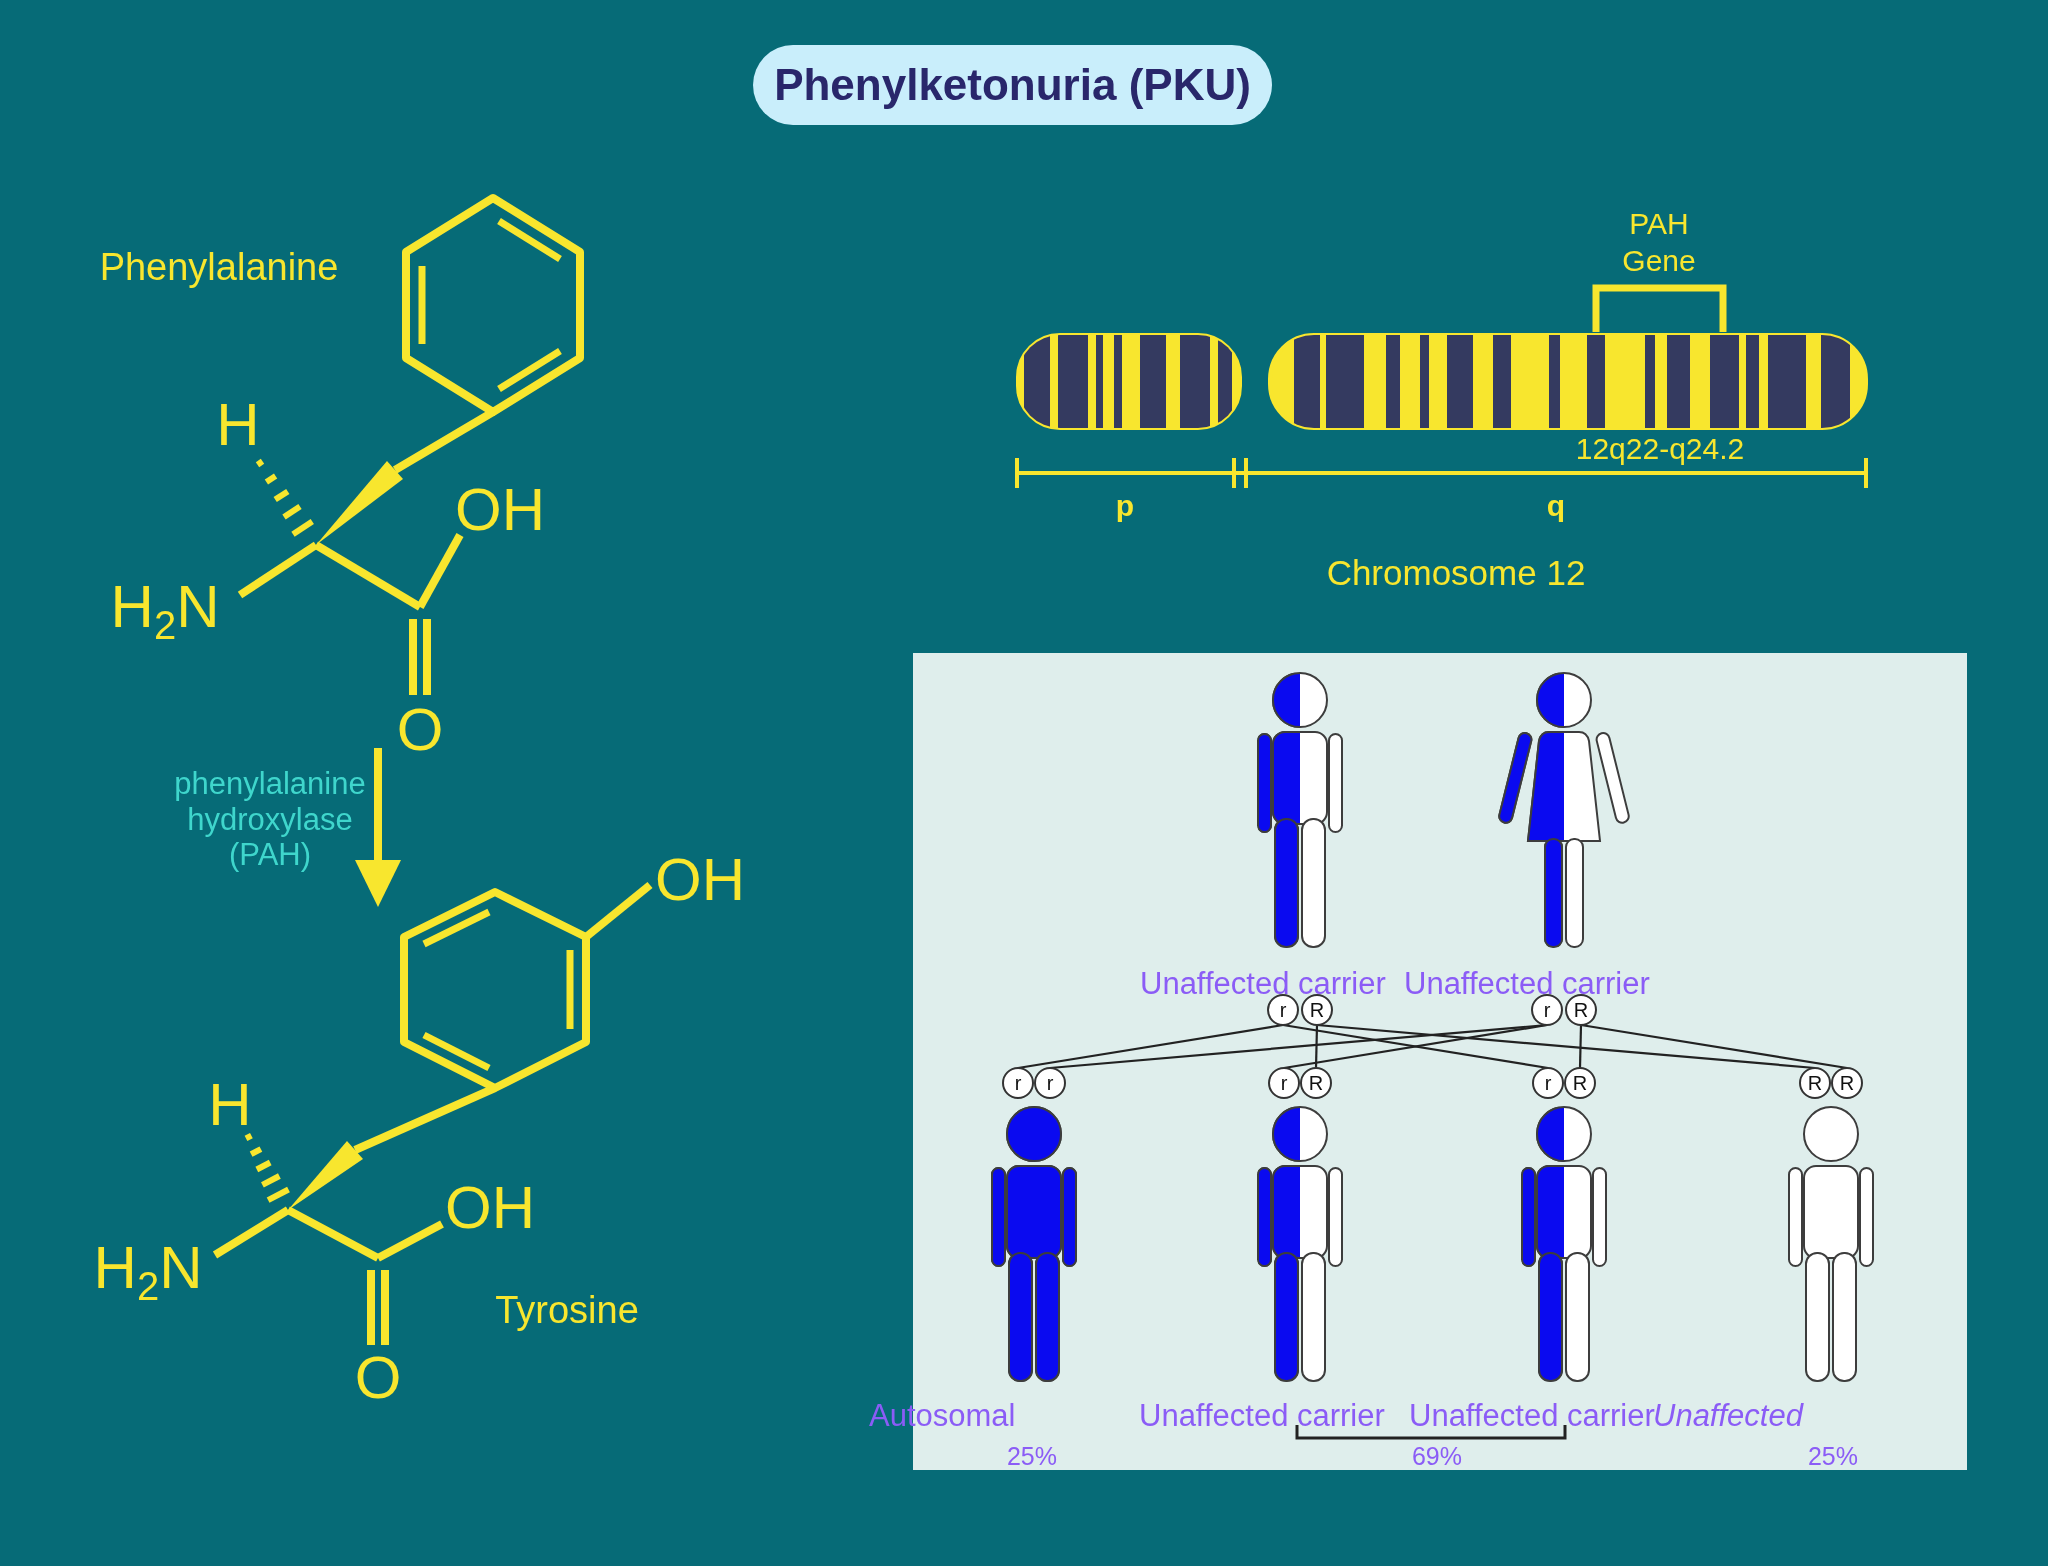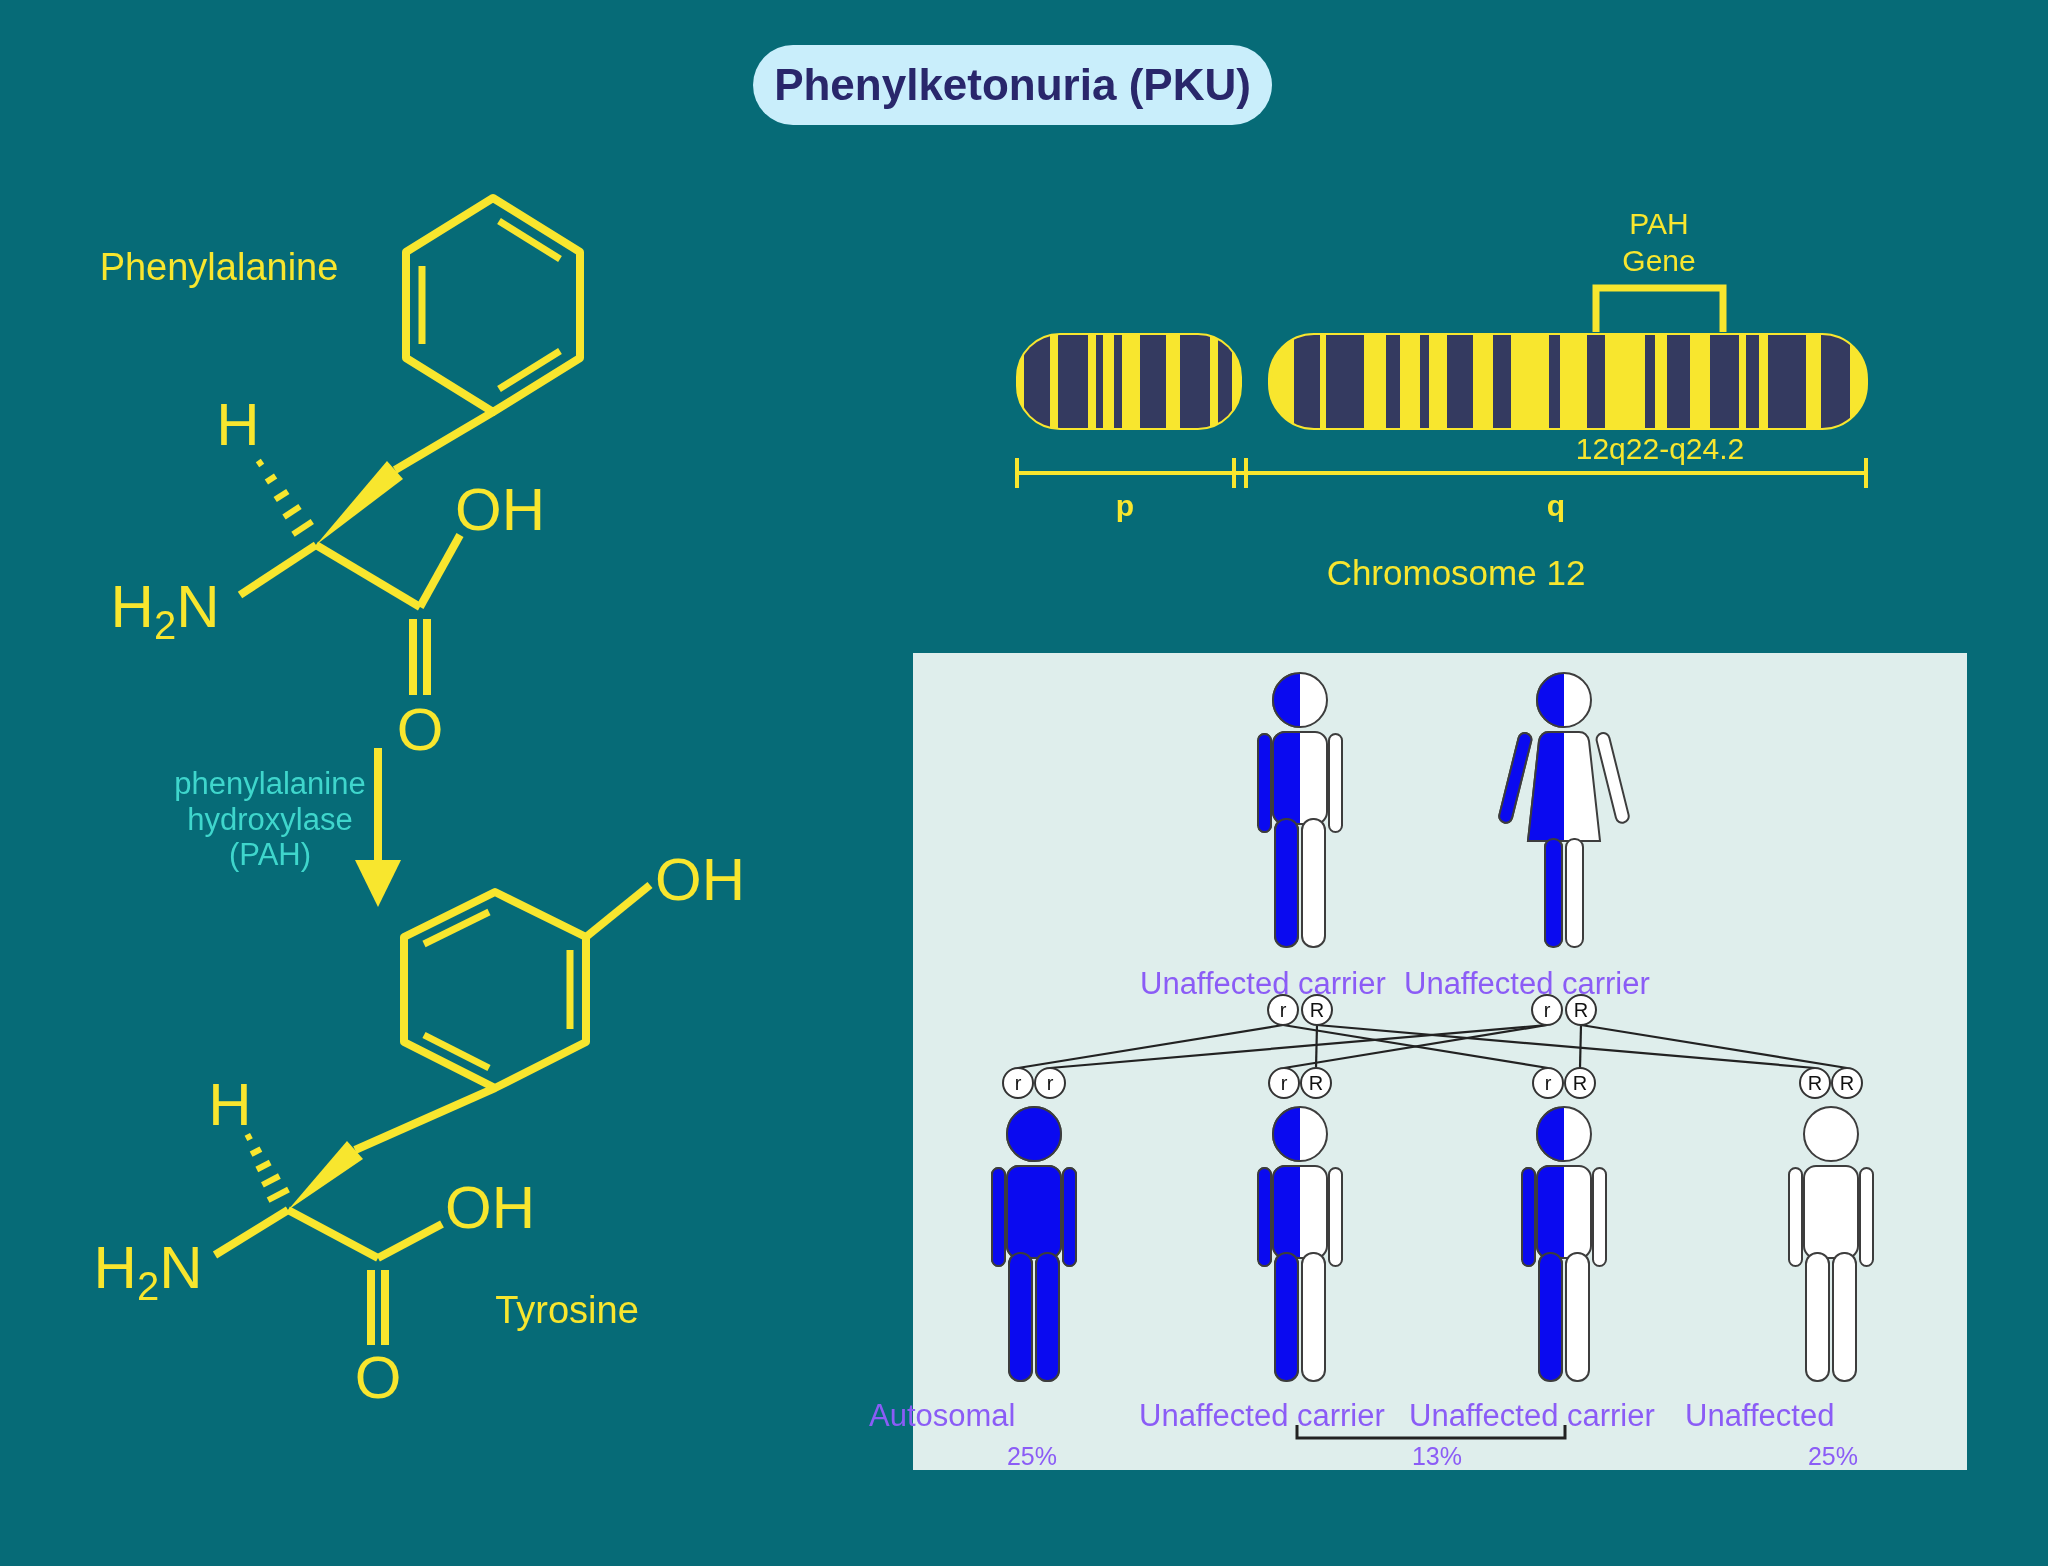--- a/index.html
+++ b/index.html
@@ -251,20 +251,20 @@
           <circle cx="934" cy="430" r="15" class="allele"></circle>
           <text x="934" y="437" text-anchor="middle" class="allele-t">R</text>
         </g>
       <path class="bracket50" d="M384,772 L384,785 L652,785 L652,772"></path>
     </svg>
     <div class="ped-label" style="left:227px;top:313px;">Unaffected carrier</div>
     <div class="ped-label" style="left:491px;top:313px;">Unaffected carrier</div>
     <div class="ped-label" style="left:-44px;top:745px;">Autosomal</div>
     <div class="ped-label" style="left:226px;top:745px;">Unaffected carrier</div>
     <div class="ped-label" style="left:496px;top:745px;">Unaffected carrier</div>
-    <div class="ped-label" style="left:772px;top:745px;">Unaffected</div>
+    <div class="ped-label" style="left:740px;top:745px;font-style:italic;">Unaffected</div>
     <div class="ped-pct" style="left:39px;top:789px;">25%</div>
-    <div class="ped-pct" style="left:444px;top:789px;">13%</div>
+    <div class="ped-pct" style="left:444px;top:789px;">69%</div>
     <div class="ped-pct" style="left:840px;top:789px;">25%</div>
   </div>
 
 
 </div>
 
 </body></html>

